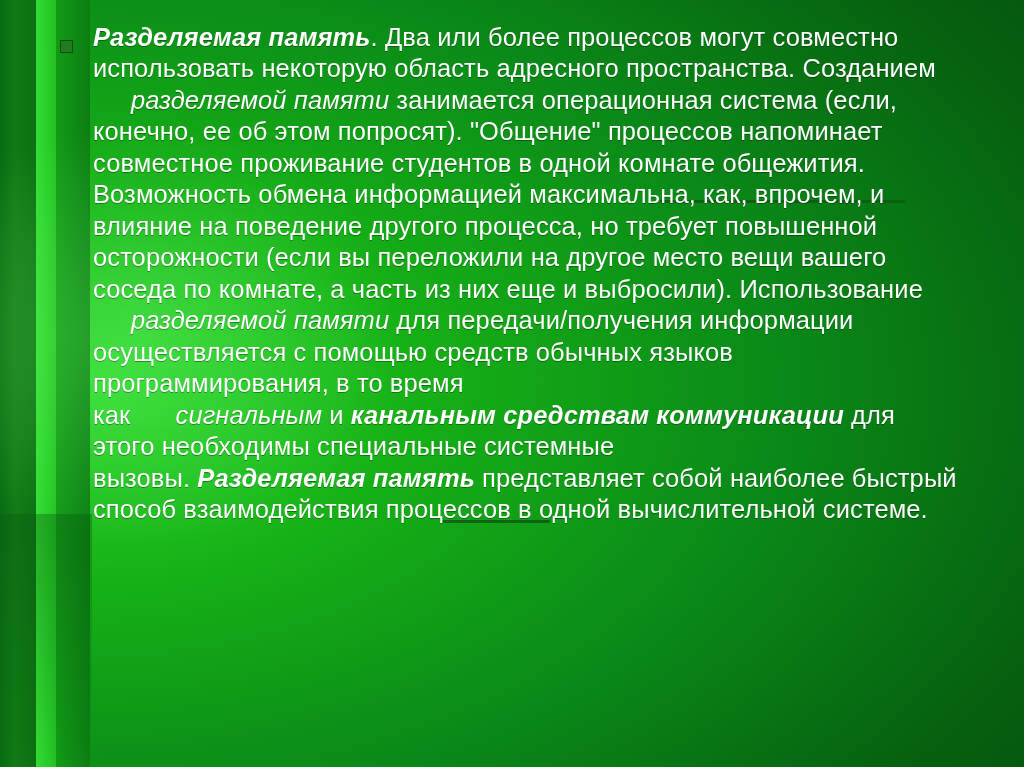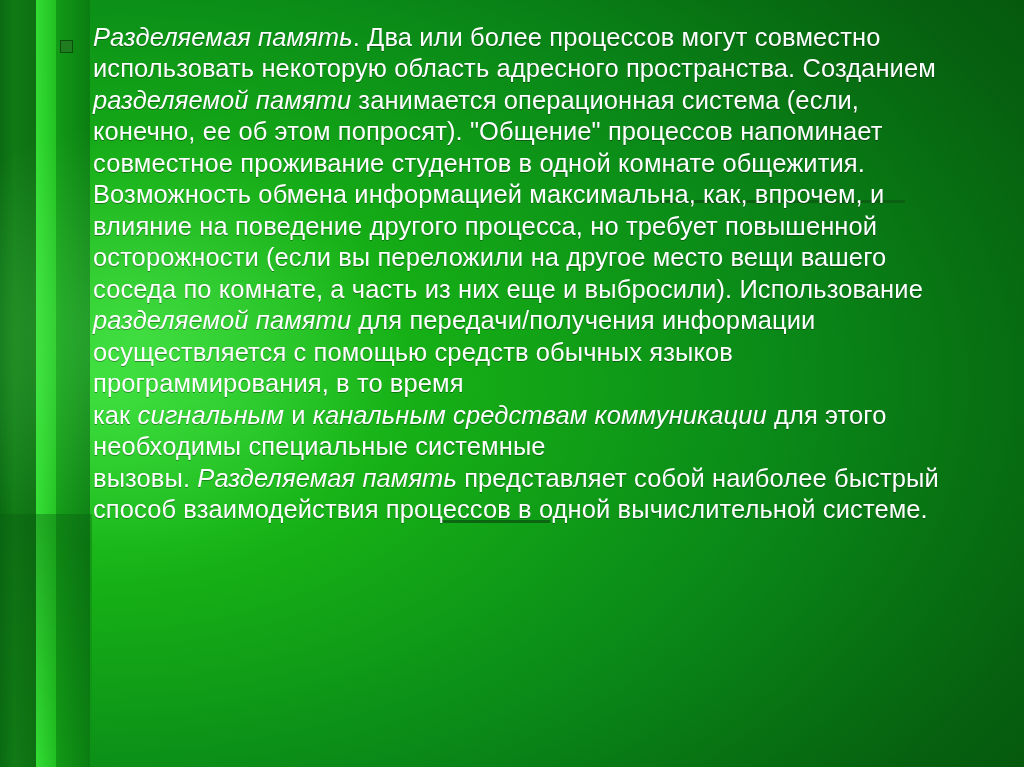--- a/index.html
+++ b/index.html
@@ -67,23 +67,24 @@
   .bullet-text {
     flex: 1 1 auto;
     color: #ffffff;
     font-size: 25.5px;
     line-height: 1.235;
     letter-spacing: .1px;
     text-align: left;
     text-shadow: 0 1px 0 rgba(0,0,0,.35);
   }
   .bullet-text i {
+    margin-left: 38px;
   }
   .bullet-text .bi {
-    font-weight: normal;
+    font-weight: bold;
     font-style: italic;
     margin-top: 25px;
   }
   
   .artifact {
     position: absolute;
     height: 3px;
     background: #0a5c10;
     opacity: .85;
   }

